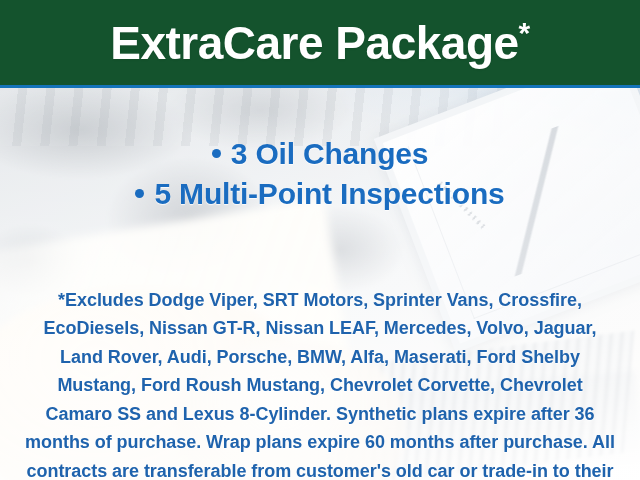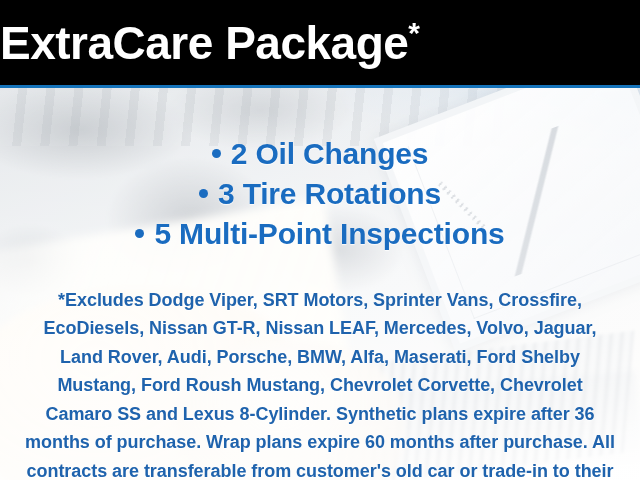--- a/index.html
+++ b/index.html
@@ -176,26 +176,26 @@
     background:
       linear-gradient(180deg, rgba(255,255,255,0.28) 0%, rgba(255,255,255,0.42) 45%, rgba(255,255,255,0.58) 78%, rgba(255,255,255,0.72) 100%);
   }
 
   
   .header-band {
     position: absolute;
     left: 0; top: 0;
     width: 640px;
     height: 88px;
-    background: #000000;
+    background: #14532d;
     border-bottom: 3px solid #1573ba;
     box-sizing: border-box;
     display: flex;
     align-items: center;
-    justify-content: flex-start;
+    justify-content: center;
   }
   .header-title {
     color: #ffffff;
     font-size: 46px;
     font-weight: bold;
     letter-spacing: -0.5px;
     line-height: 1;
     white-space: nowrap;
     text-shadow: 0 1px 2px rgba(0,0,0,0.10);
   }
@@ -273,24 +273,21 @@
   </div>
 
   <div class="header-band">
     <div class="header-title">
       <span>ExtraCare Package</span><span class="star">*</span>
     </div>
   </div>
 
   <ul class="bullets">
     <li class="bullet-item">
-      <span class="bullet-dot"></span><span>2 Oil Changes</span>
-    </li>
-    <li class="bullet-item">
-      <span class="bullet-dot"></span><span>3 Tire Rotations</span>
+      <span class="bullet-dot"></span><span>3 Oil Changes</span>
     </li>
     <li class="bullet-item">
       <span class="bullet-dot"></span><span>5 Multi-Point Inspections</span>
     </li>
   </ul>
 
   <div class="fineprint">*Excludes Dodge Viper, SRT Motors, Sprinter Vans, Crossfire, EcoDiesels, Nissan GT-R, Nissan LEAF, Mercedes, Volvo, Jaguar, Land Rover, Audi, Porsche, BMW, Alfa, Maserati, Ford Shelby Mustang, Ford Roush Mustang, Chevrolet Corvette, Chevrolet Camaro SS and Lexus 8-Cylinder. Synthetic plans expire after 36 months of purchase. Wrap plans expire 60 months after purchase. All contracts are transferable from customer's old car or trade-in to their new car. All contracts can be flat cancelled within 30 days if no services have been used. All other contracts have a $25 cancellation fee. See dealer for details.</div>
 
 </div>
 

